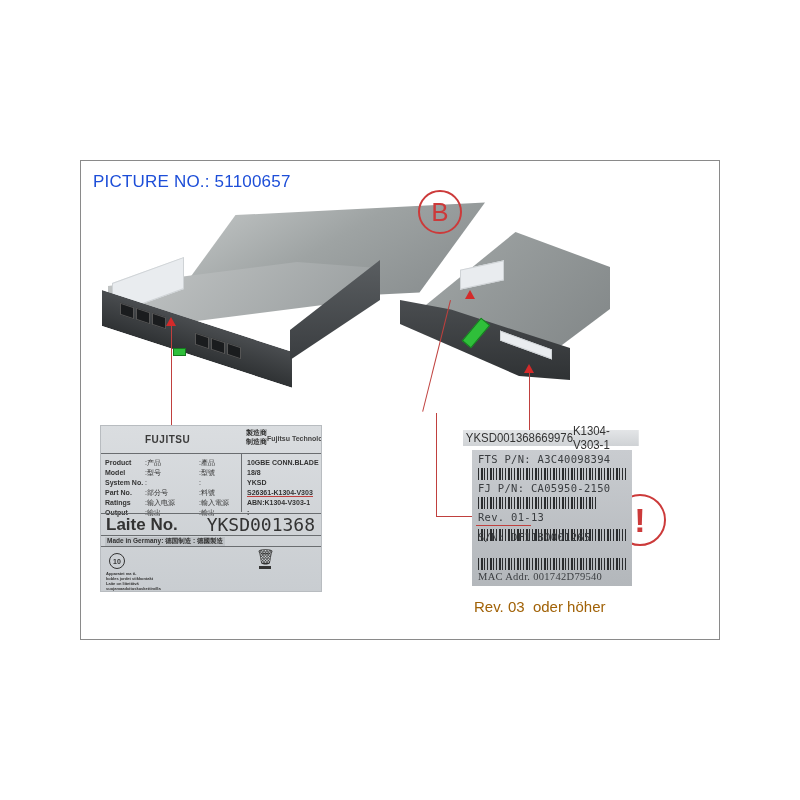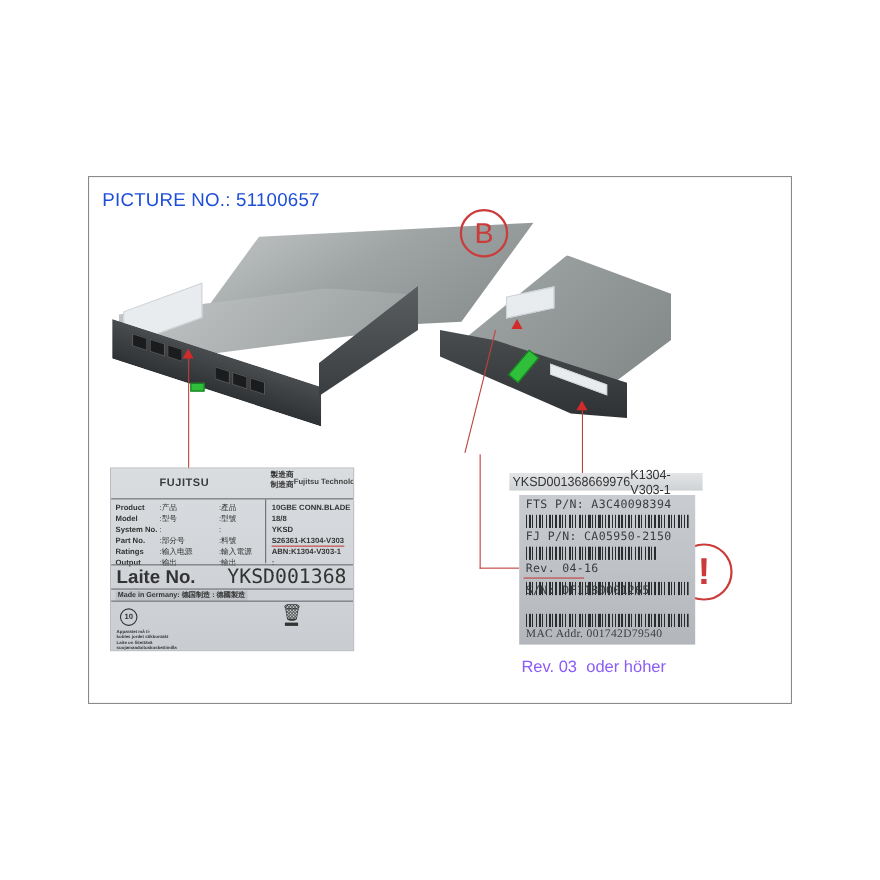--- a/index.html
+++ b/index.html
@@ -36,21 +36,21 @@
   .la-ten { position:absolute; left:8px; top:127px; width:14px; height:14px; border:1.5px solid #333; border-radius:50%; font-size:7px; font-weight:bold; display:flex; align-items:center; justify-content:center; }
   .la-small { position:absolute; left:5px; top:145px; font-size:4px; line-height:5px; font-weight:bold; }
   .la-weee { position:absolute; left:155px; top:122px; font-size:15px; color:#333; }
   .la-weee-bar { position:absolute; left:158px; top:140px; width:12px; height:3px; background:#333; }
   
   .label-b-strip { position:absolute; left:463px; top:430px; width:185px; height:16px; background:linear-gradient(180deg,#e3e5e7,#cfd2d5); font-size:12px; color:#333; display:flex; align-items:center; justify-content:space-between; padding:0 3px; box-sizing:border-box; font-family:"Liberation Sans", sans-serif; transform:scaleX(0.95); transform-origin:left; }
   .label-b { position:absolute; left:472px; top:450px; width:160px; height:136px; background:linear-gradient(180deg,#c9ccd0,#b3b7bb); font-family:"DejaVu Sans Mono", monospace; font-size:10.5px; color:#3a3d40; }
   .lb-row { position:absolute; left:6px; white-space:nowrap; letter-spacing:0.3px; }
   .barcode { position:absolute; left:6px; height:12px; width:148px; background:repeating-linear-gradient(90deg,#2a2c2e 0px,#2a2c2e 1px,transparent 1px,transparent 3px,#2a2c2e 3px,#2a2c2e 5px,transparent 5px,transparent 6px,#2a2c2e 6px,#2a2c2e 7px,transparent 7px,transparent 9px); }
   .rev-underline { position:absolute; left:4px; top:75px; width:55px; height:1px; background:#c0403e; }
-  .rev-note { position:absolute; left:474px; top:598px; font-size:15px; color:#8b5cf6; white-space:pre; }
+  .rev-note { position:absolute; left:474px; top:598px; font-size:15px; color:#a16207; white-space:pre; }
 </style>
 </head>
 <body>
 
 <div class="frame"></div>
 <div class="pic-no">PICTURE NO.: 51100657</div>
 
 <div class="device">
   <div class="dev-top" style="left:110px;top:228px;width:240px;height:90px;transform:skewX(-38deg) rotate(-3deg);transform-origin:left bottom;left:170px;top:215px;"></div>
   <div class="dev-top" style="left:108px;top:262px;width:270px;height:60px;clip-path:polygon(0 40%,70% 0,100% 10%,100% 60%,30% 100%,0 90%);background:linear-gradient(135deg,#c4c7c7,#979c9d);"></div>
@@ -147,21 +147,21 @@
 <div class="label-b-strip">
   <span>YKSD001368</span>
   <span>669976</span>
   <span>K1304-V303-1</span>
 </div>
 <div class="label-b">
   <div class="lb-row" style="top:3px;">FTS P/N: A3C40098394</div>
   <div class="barcode" style="top:18px;"></div>
   <div class="lb-row" style="top:32px;">FJ P/N: CA05950-2150</div>
   <div class="barcode" style="top:47px;width:120px;"></div>
-  <div class="lb-row" style="top:61px;">Rev. 04-16</div>
+  <div class="lb-row" style="top:61px;">Rev. 01-13</div>
   <div class="rev-underline"></div>
   <div class="barcode" style="top:79px;"></div>
   <div class="lb-row" style="top:81px;">S/N: DF1180001265</div>
   <div class="barcode" style="top:108px;"></div>
   <div class="lb-row" style="top:121px;font-family:Liberation Serif, serif;">MAC Addr. 001742D79540</div>
 </div>
 
 <div class="rev-note">Rev. 03  oder höher</div>
 
 </body></html>

